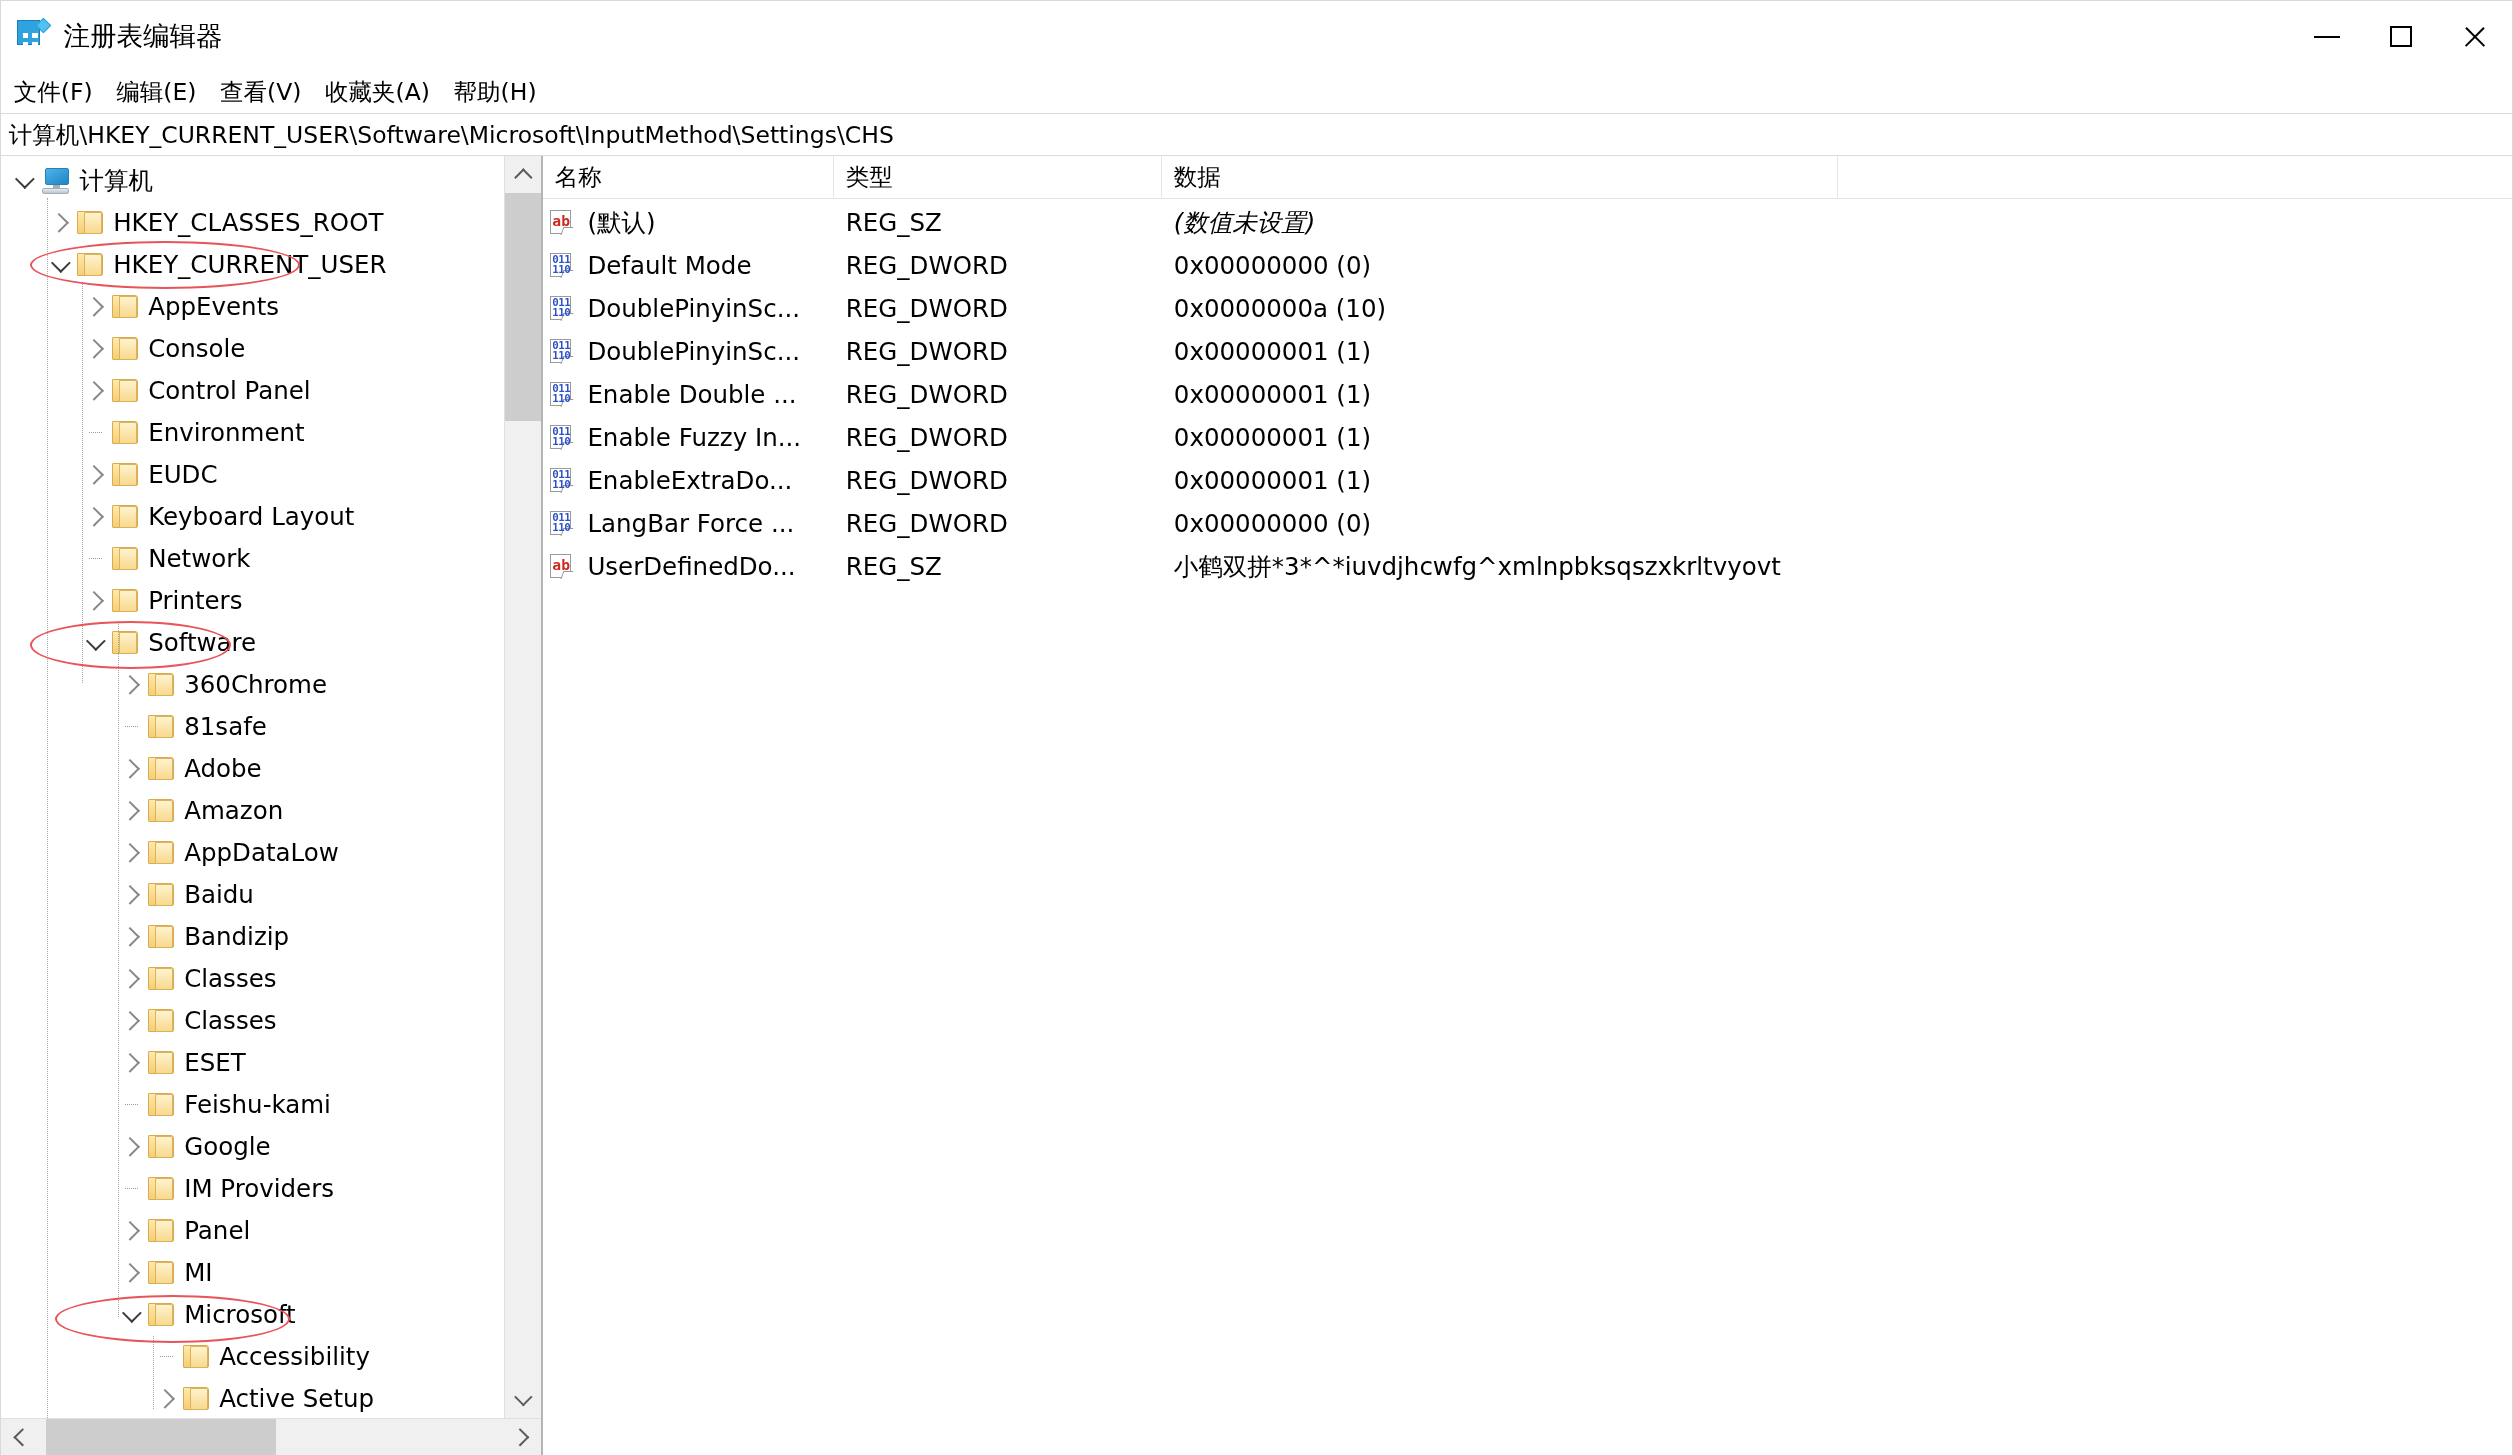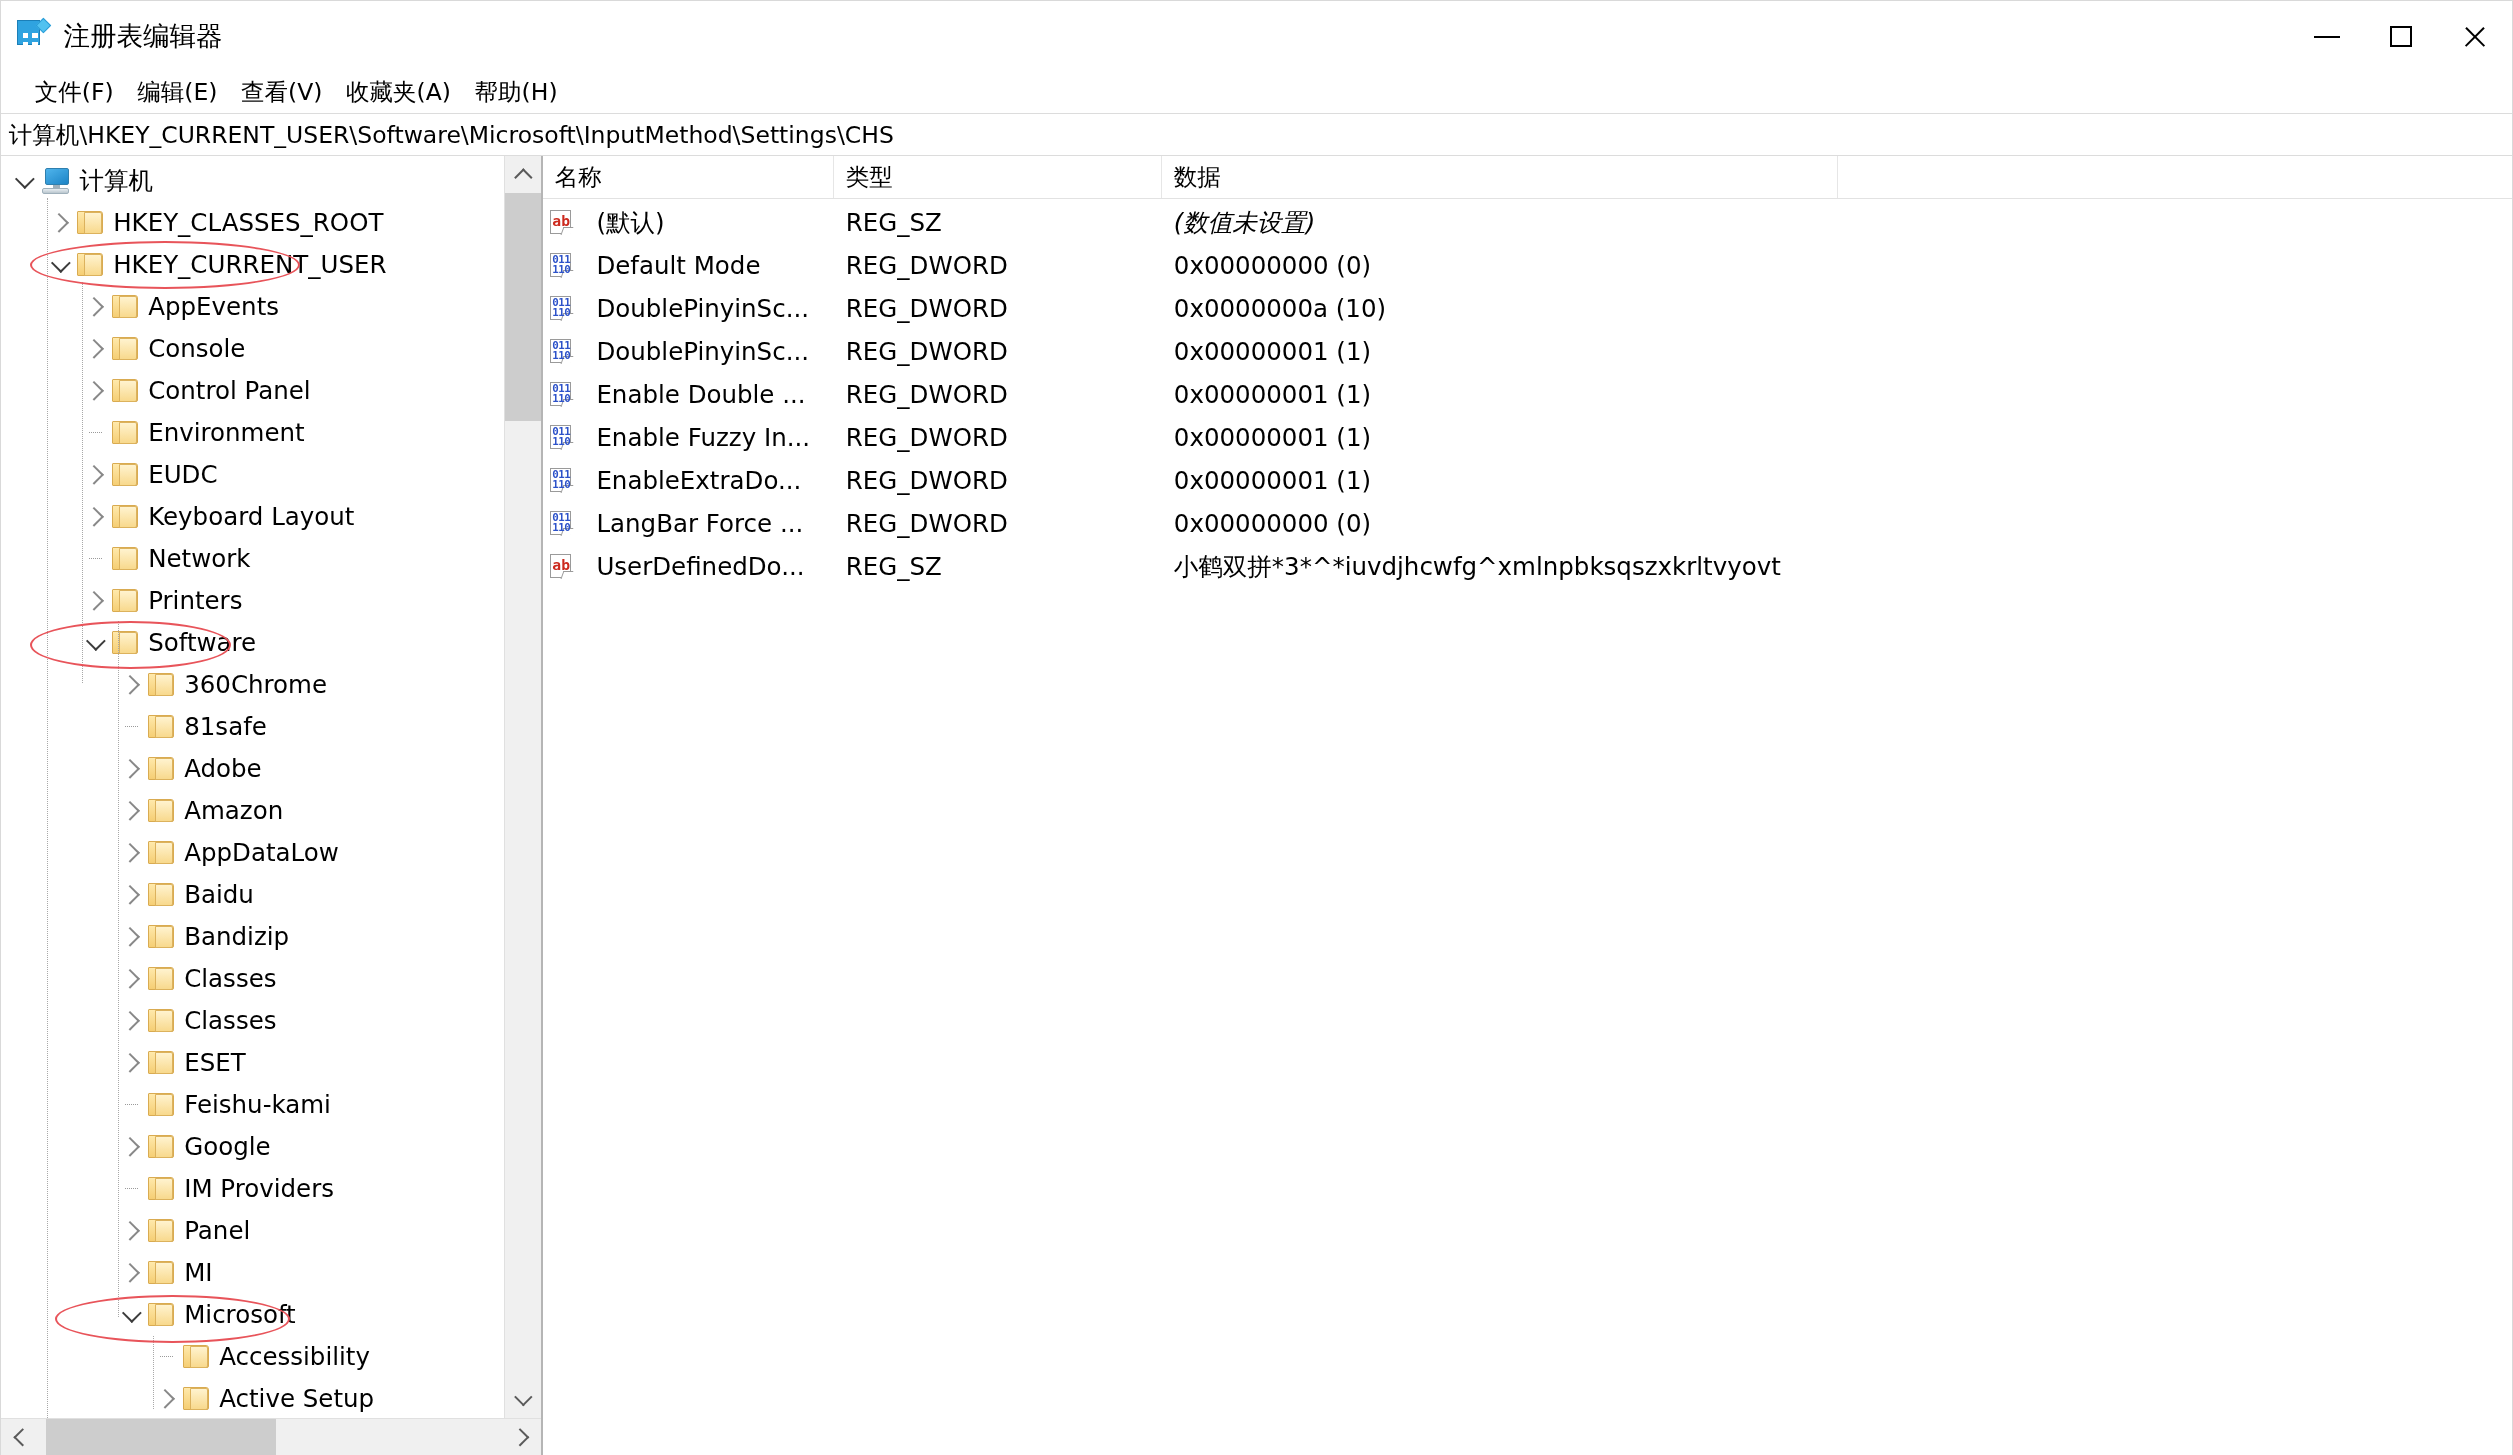--- a/index.html
+++ b/index.html
@@ -53,21 +53,21 @@
   .glyph-close { position:relative; width:25.5px; height:25.5px; }
   .glyph-close:before, .glyph-close:after {
     content:""; position:absolute; left:50%; top:0; width:2px; height:25.5px; background:#000;
   }
   .glyph-close:before { transform: translateX(-50%) rotate(45deg); }
   .glyph-close:after  { transform: translateX(-50%) rotate(-45deg); }
 
   
   .menubar {
     height: 41px; display:flex; align-items:center;
-    padding-left: 22px; background:#ffffff; flex:none;
+    padding-left: 1px; background:#ffffff; flex:none;
     border-bottom: 1px solid #ffffff;
   }
   .menu-item {
     font-size: 23.5px; color:#000; padding: 2px 11.8px; white-space:nowrap;
     font-family: "DejaVu Sans", "Liberation Sans", sans-serif;
   }
 
   
   .addressbar {
     height: 43px; flex:none;
@@ -225,21 +225,21 @@
   .vcell { display:flex; align-items:center; overflow:hidden; }
   .vcell.name { padding-left:5.9px; }
   .vcell.type, .vcell.data { padding-left:11.8px; }
   .vtext {
     font-size:24.5px; color:#000;
     font-family: "DejaVu Sans", "Liberation Sans", sans-serif;
   }
 
   
   .vicon {
-    width:25.5px; height:27.4px; flex:none; position:relative; margin-right:22px;
+    width:25.5px; height:27.4px; flex:none; position:relative; margin-right:13px;
   }
   .vicon .page {
     position:absolute; left:1px; top:1px; width:21.6px; height:24.5px;
     background:#ffffff; border:1px solid #9a9a9a;
   }
   .vicon .fold {
     position:absolute; left:12.7px; top:18.6px; width:9.8px; height:7.8px;
     background:#ffffff; border-left:1px solid #9a9a9a; border-top:1px solid #9a9a9a;
     transform: skewX(-20deg);
   }

